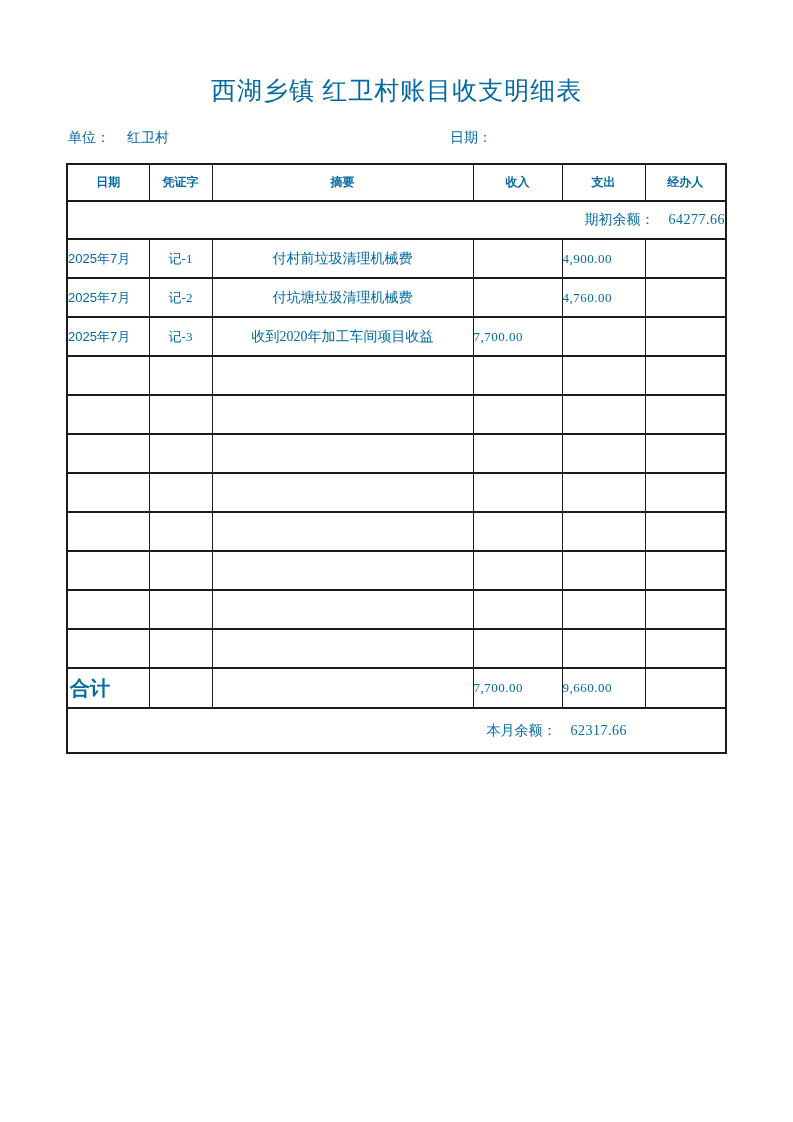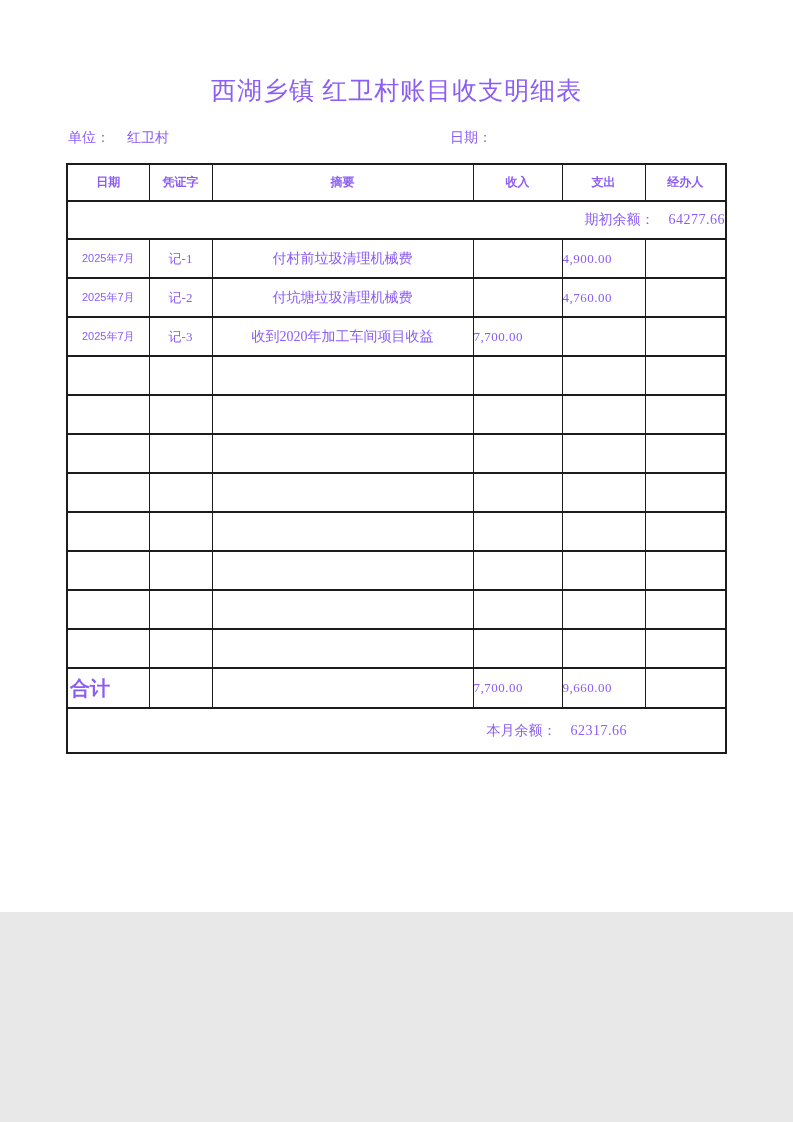--- a/index.html
+++ b/index.html
@@ -1,24 +1,24 @@
 <!DOCTYPE html>
 <html><head>
 <meta charset="utf-8">
 <style>
   * { margin: 0; padding: 0; box-sizing: border-box; }
   html, body { background: #e8e8e8; }
   .page {
     position: relative;
     width: 793px;
-    height: 912px;
+    height: 1122px;
     background: #ffffff;
     margin: 0 auto;
     overflow: hidden;
-    color: #8b5cf6;
+    color: #0369a1;
     font-family: "Liberation Serif", "DejaVu Serif", serif;
   }
   .title {
     position: absolute;
     top: 74px; left: 0; right: 0;
     text-align: center;
     font-size: 25px;
     font-weight: 400;
     letter-spacing: 1px;
     font-family: "Liberation Serif", "DejaVu Serif", serif;
@@ -51,23 +51,23 @@
   tr.balance-row { height: 38px; }
   tr.balance-row td { text-align: right; font-size: 14px; }
   tr.balance-row .bal-value { margin-left: 14px; letter-spacing: 0.5px; }
   tr.data-row { height: 39px; }
   tr.month-row { height: 45px; }
   tr.month-row td { text-align: right; padding-right: 98px; font-size: 14px; margin-left: 48px; }
   tr.month-row .bal-value { margin-left: 14px; letter-spacing: 0.5px; }
   tr.total-row { height: 40px; }
 
   .cell-date {
-    text-align: center;
+    text-align: left;
     font-family: "Liberation Sans", "DejaVu Sans", sans-serif;
-    font-size: 11px;
+    font-size: 13px;
   }
   .cell-voucher { text-align: center; }
   .cell-summary { text-align: center; font-size: 14px; }
   .cell-amount { text-align: left; padding-right: 3px !important; letter-spacing: 0.5px; font-family: Liberation Serif, serif; }
   .cell-handler { text-align: center; }
   .cell-total-label {
     text-align: left;
     font-family: "Liberation Sans", "DejaVu Sans", sans-serif;
     font-size: 20px;
     font-weight: 700;

